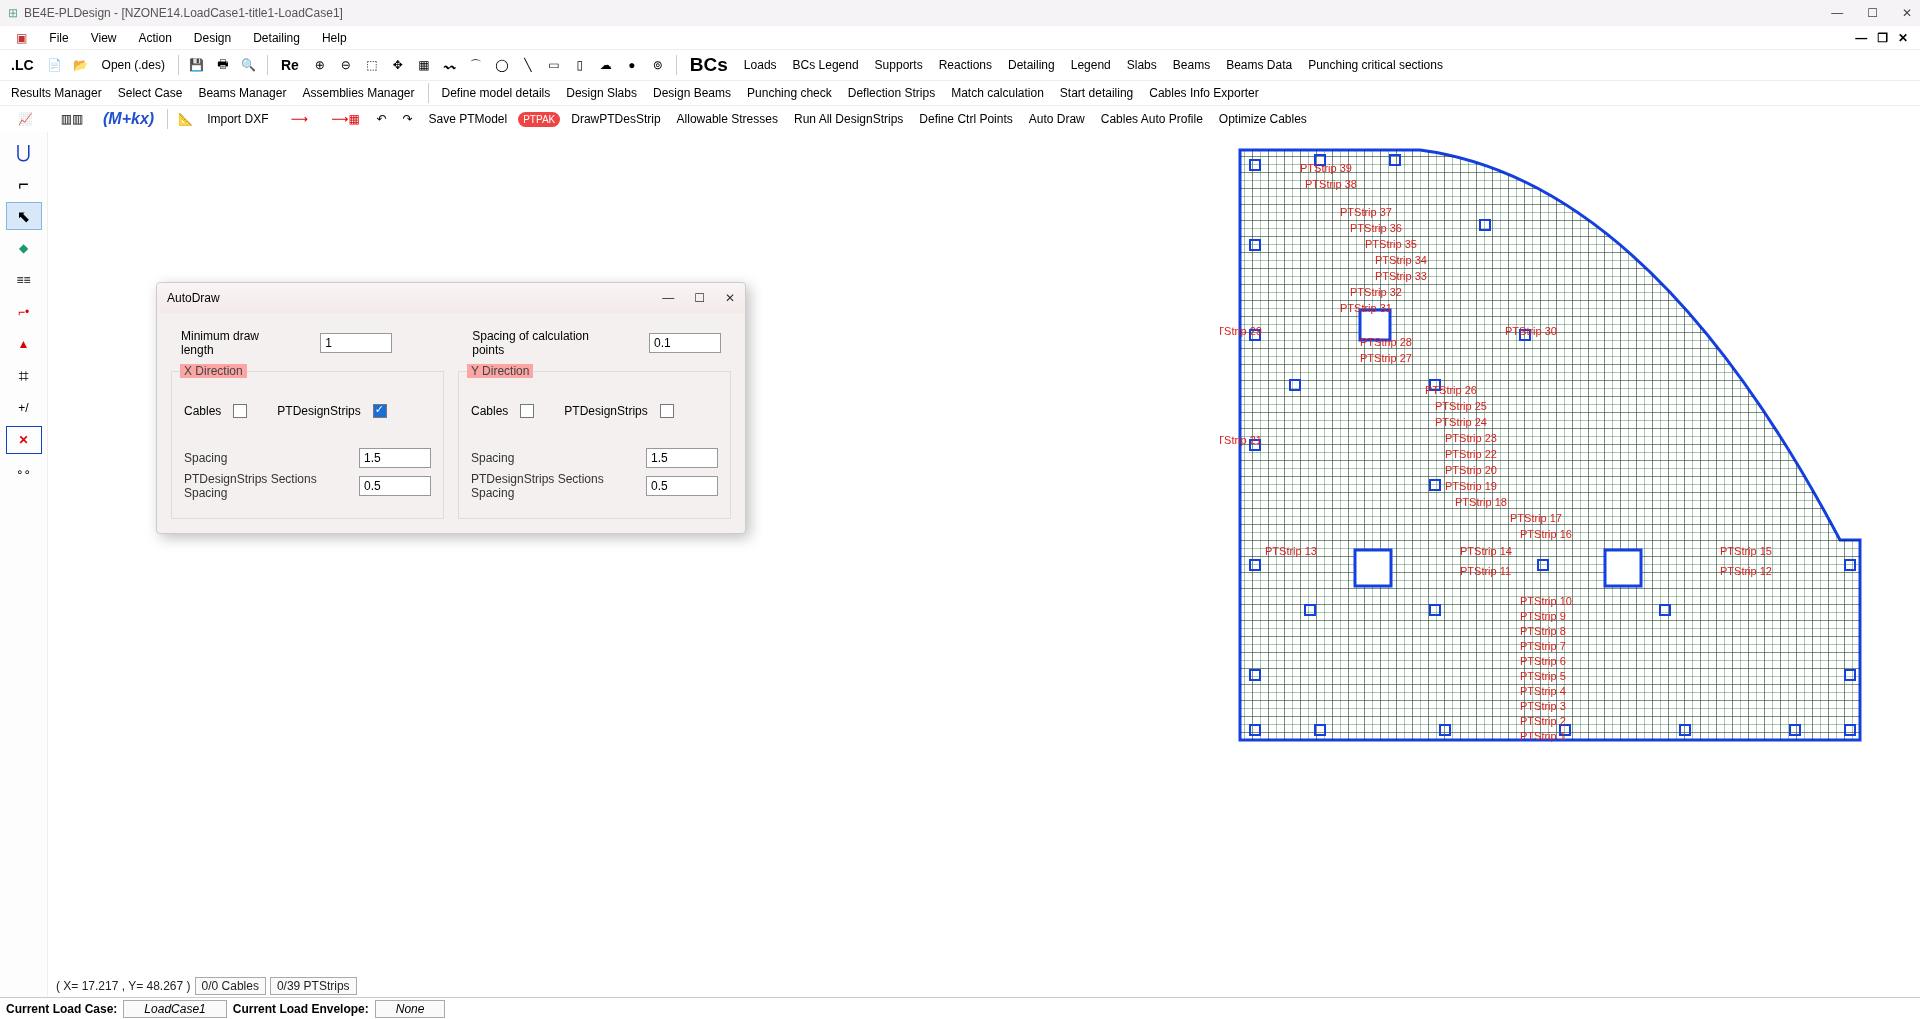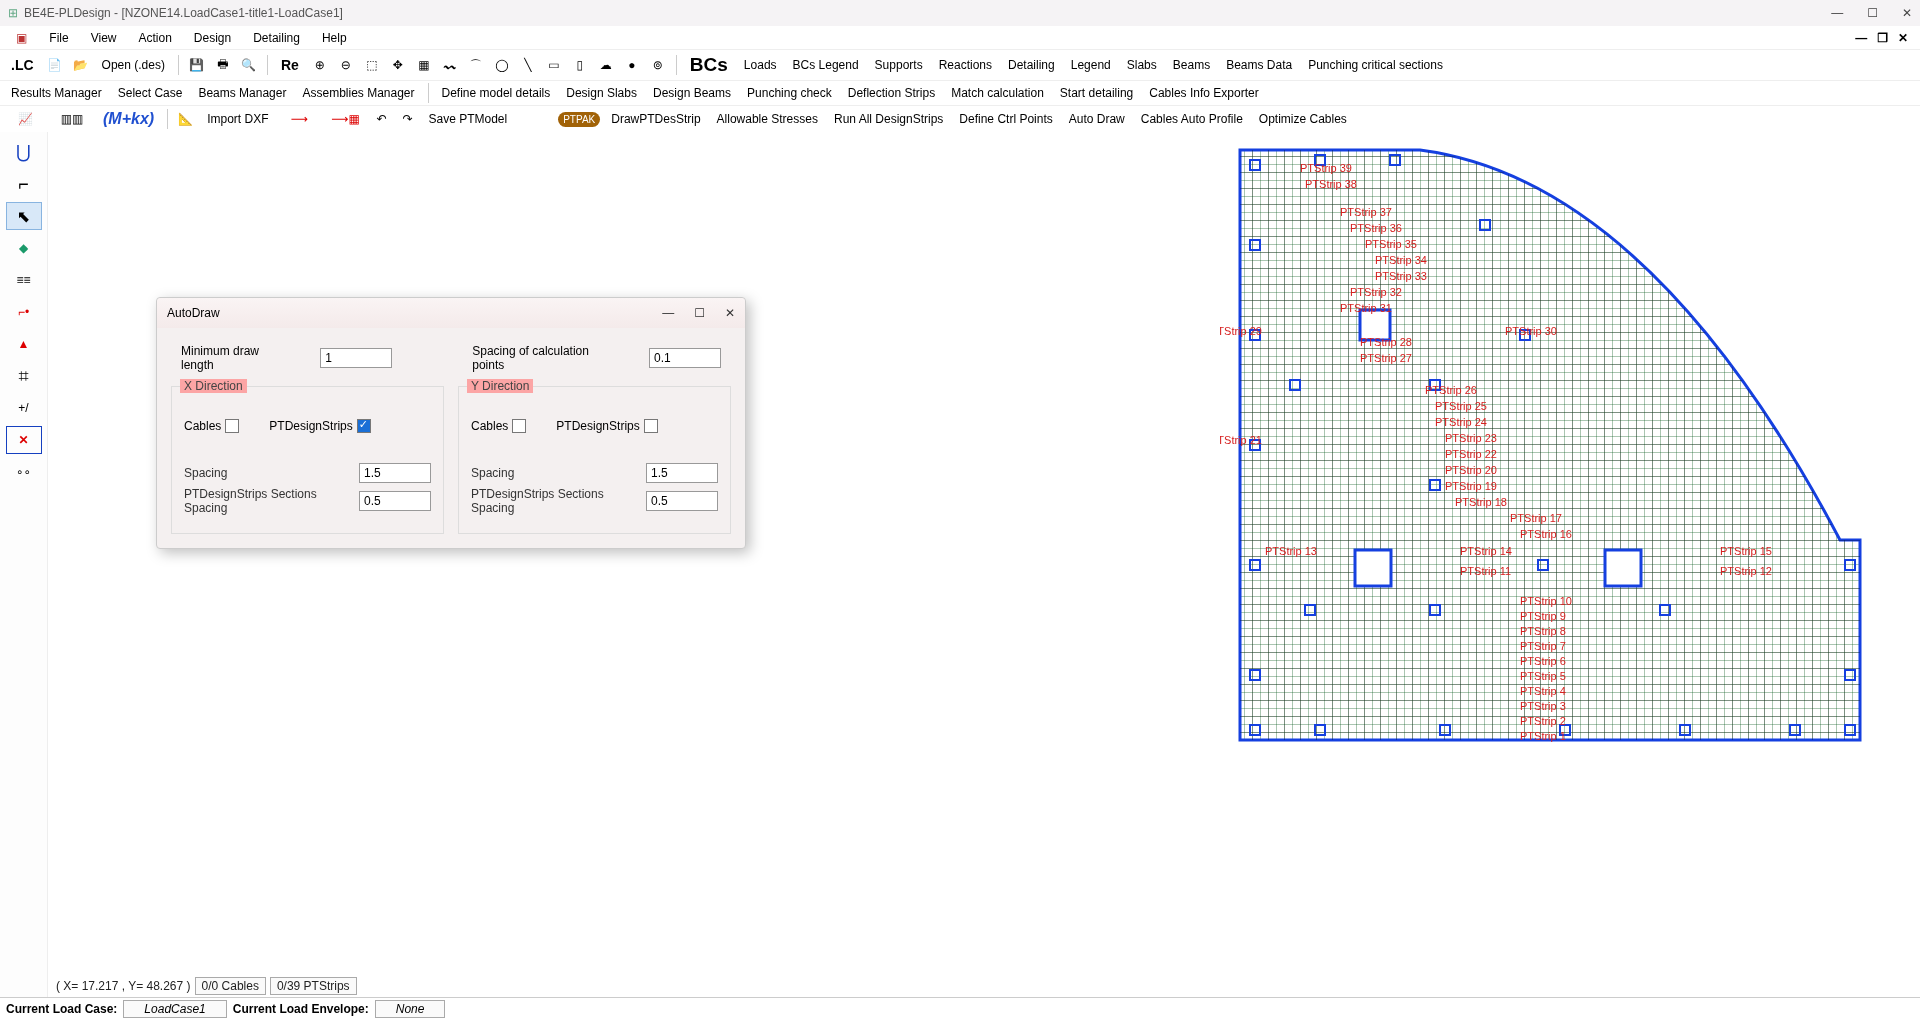--- a/index.html
+++ b/index.html
@@ -12,46 +12,46 @@
   .menubar .menus span { padding: 3px 10px; cursor:pointer; }
   .menubar .wctrls { display:flex; gap:10px; padding-right:6px; font-weight:bold;}
   .toolbar { display: flex; align-items: center; padding: 2px 6px; gap: 6px; border-bottom: 1px solid #eee; flex-wrap: nowrap; }
   .toolbar .itm { padding: 2px 5px; white-space: nowrap; cursor:pointer; }
   .toolbar .icn { width: 20px; height: 20px; display:flex; align-items:center; justify-content:center; }
   .toolbar .sep { width:1px; height:20px; background:#ccc; margin:0 2px;}
   .lc { font-weight:bold; font-size:14px;}
   .re { font-weight:bold; font-size:14px;}
   .bcs { font-weight:bold; font-size:19px;}
   .mkx { color:#2050d0; font-weight:bold; font-size:16px; font-style:italic;}
-  .ptpak { background:#a16207; color:#fff; border-radius:10px; padding:2px 8px; font-size:10px;margin-left:40px;}
+  .ptpak { background:#ef4444; color:#fff; border-radius:10px; padding:2px 8px; font-size:10px;}
   .workarea { position:absolute; top:132px; left:0; right:0; bottom:22px; background:#fff; }
   .leftbar { position:absolute; left:0; top:0; width:48px; bottom:0; background:#fdfdfd; border-right:1px solid #eee; display:flex; flex-direction:column; align-items:center; padding-top:6px; gap:4px;}
   .leftbar .tool { width:36px; height:28px; display:flex; align-items:center; justify-content:center; border:1px solid transparent;}
   .leftbar .tool.sel { border:1px solid #88b4e0; background:#d8e8f8;}
   .canvas { position:absolute; left:48px; right:0; top:0; bottom:22px; background:#fff;}
   .statusbar { position:absolute; bottom:0; left:48px; right:0; height:22px; background:#fff; display:flex; align-items:center; gap:4px; padding:0 8px; color:#222;}
   .statusbar .cell { border:1px solid #aaa; padding:1px 6px; background:#fafafa;}
   .footer { position:fixed; bottom:0; left:0; right:0; height:22px; background:#fff; border-top:1px solid #ccc; display:flex; align-items:center; padding:0 6px; gap:6px;}
   .footer b { font-weight:bold;}
   .footer .box { border:1px solid #aaa; padding:1px 20px; background:#fafafa;font-style:italic;}
   
-  .dialog { position:absolute; left:108px; top:165px; width:590px; background:#f4f0f0; border:1px solid #ccc; box-shadow:4px 4px 14px rgba(0,0,0,0.25); border-radius:4px;}
+  .dialog { position:absolute; left:108px; top:150px; width:590px; background:#f4f0f0; border:1px solid #ccc; box-shadow:4px 4px 14px rgba(0,0,0,0.25); border-radius:4px;}
   .dialog .dtitle { height:30px; background:linear-gradient(#faf4f4,#f4eaea); display:flex; align-items:center; justify-content:space-between; padding:0 10px; border-top-left-radius:4px; border-top-right-radius:4px;}
   .dialog .dtitle .dctrls { display:flex; gap:20px; color:#333;}
   .dialog .body { padding:16px 14px 14px;}
   .dialog .toprow { display:flex; gap:40px; padding:0 10px 14px;}
   .dialog .toprow .pair { display:flex; align-items:center; gap:28px;}
   .dialog input[type=text] { width:72px; height:20px; border:1px solid #999; background:#fff; padding:0 4px; font-size:12px;}
   .dialog .cols { display:flex; gap:14px;}
   .dialog .group { flex:1; border:1px solid #ddd; background:#f4f0f0; padding:10px 12px 14px; position:relative;}
   .dialog .group .glabel { position:absolute; top:-8px; left:8px; background:#fca5a5; padding:0 4px; color:#444;}
   .dialog .row { display:flex; align-items:center; margin:4px 0;}
   .dialog .row label { flex:1; color:#333;}
   .dialog .cbrow { display:flex; gap:30px; margin-top:22px;}
-  .dialog .cbset { display:flex; align-items:flex-start; gap:4px;}
+  .dialog .cbset { display:flex; align-items:flex-start; gap:12px;}
   .dialog .cb { width:14px; height:14px; border:1px solid #777; background:#fff; display:inline-block;}
   .dialog .cb.checked { background:#1a6fd6; position:relative;}
   .dialog .cb.checked::after { content:"✓"; color:#fff; font-size:11px; position:absolute; left:1px; top:-2px;}
   .dialog .footerbtn { text-align:center; margin-top:14px;}
   .dialog button { width:70px; height:24px; background:#fafafa; border:1px solid #aaa; border-radius:3px; cursor:pointer;}
   
   .viewport { position:absolute; right:20px; top:8px; width:680px; height:640px; }
   .striplabel { fill:#d62020; font-size:11px; font-family:Arial; }
 </style>
 </head>

